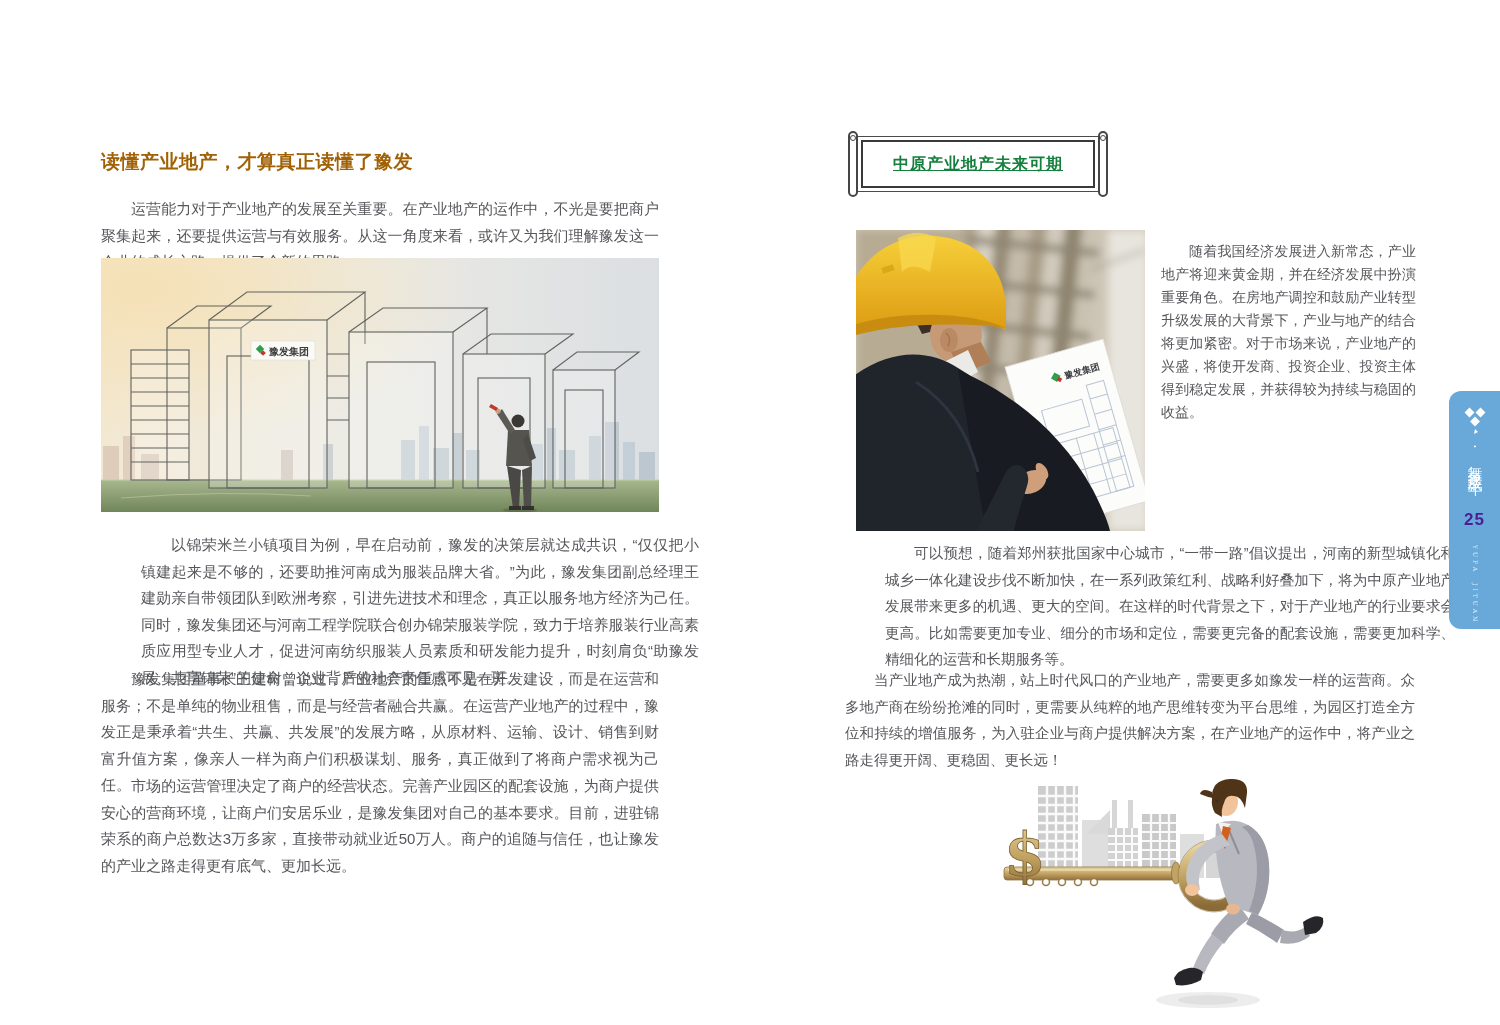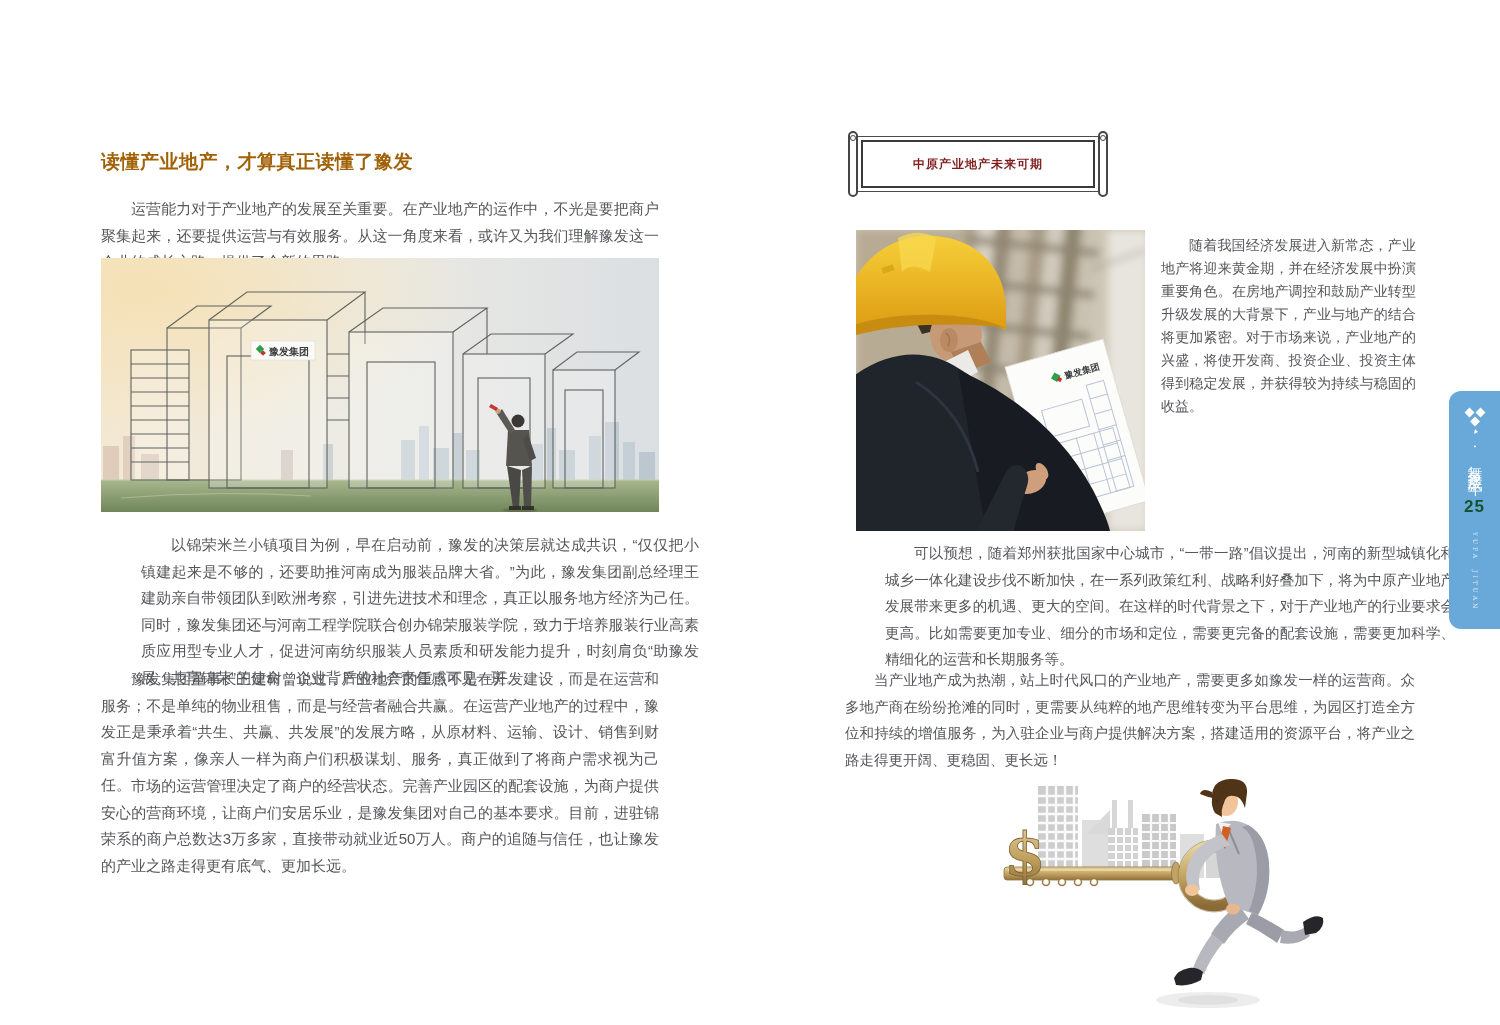--- a/index.html
+++ b/index.html
@@ -36,43 +36,43 @@
     width:4px; height:4px; border:1px solid #454545; border-radius:50%;
   }
   .banner-box {
     width:242px; height:56px; border:1px solid #4a4a4a; background:#fff;
     padding:3px; margin:0 -1px;
   }
   .banner-inner {
     width:100%; height:100%; border:2px solid #3a3a3a;
     display:flex; align-items:center; justify-content:center;
   }
-  .banner-title { font-size:12px; font-weight:700; color:#7f1d1d; letter-spacing:1px; }
+  .banner-title { font-size:16px; font-weight:700; color:#15803d; letter-spacing:1px;text-decoration:underline; }
 
   .r-photo { left:856px; top:230px; width:289px; height:301px; overflow:hidden; }
-  .r-col { left:1161px; top:234px; width:255px; }
+  .r-col { left:1161px; top:240px; width:255px; }
   .r-col p { font-size:14px; line-height:23px; }
   .r-col p + p { margin-top:13px; line-height:22.5px; }
   .r-wide { left:845px; width:570px; font-size:14.5px; line-height:26.5px; }
   .r-wp0 { top:540px;margin-left:40px; }
   .r-wp1 { top:667px; }
 
   .illus { left:990px; top:772px; width:340px; height:248px; }
 
   
   .side-tab {
     left:1449px; top:391px; width:51px; height:238px;
     background:#69a9d9; border-radius:12px 0 0 12px;
     display:flex; flex-direction:column; align-items:center; padding-top:14px;
   }
   .tab-chapter {
     margin-top:9px; writing-mode:vertical-rl; color:#ffffff;
     font-family:"DejaVu Serif", serif; font-size:15px; letter-spacing:5px; line-height:1;
   }
-  .tab-page { margin-top:13px; color:#14532d; font-size:17px; font-weight:700; letter-spacing:1px; }
+  .tab-page { margin-top:26px; color:#4c1d95; font-size:17px; font-weight:700; letter-spacing:1px; }
   .tab-small {
     writing-mode:vertical-rl; color:#ffffff; opacity:.8;
     font-family:"DejaVu Serif", serif; font-size:6px; letter-spacing:3px; line-height:1;
   }
   .tab-small.first { margin-top:15px; }
   .tab-small.second { margin-top:9px; }
 </style>
 </head>
 <body>
 
@@ -249,21 +249,21 @@
       <path d="M120,301 L150,242 C160,226 177,240 171,256 C165,276 160,290 158,301 Z" fill="#23272e"></path>
     </g>
   </svg>
 </div>
 
 <div class="abs r-col">
   <p class="body-txt">随着我国经济发展进入新常态，产业地产将迎来黄金期，并在经济发展中扮演重要角色。在房地产调控和鼓励产业转型升级发展的大背景下，产业与地产的结合将更加紧密。对于市场来说，产业地产的兴盛，将使开发商、投资企业、投资主体得到稳定发展，并获得较为持续与稳固的收益。</p>
 </div>
 
 <p class="abs body-txt r-wide r-wp0">可以预想，随着郑州获批国家中心城市，“一带一路”倡议提出，河南的新型城镇化和城乡一体化建设步伐不断加快，在一系列政策红利、战略利好叠加下，将为中原产业地产发展带来更多的机遇、更大的空间。在这样的时代背景之下，对于产业地产的行业要求会更高。比如需要更加专业、细分的市场和定位，需要更完备的配套设施，需要更加科学、精细化的运营和长期服务等。</p>
-<p class="abs body-txt r-wide r-wp1">当产业地产成为热潮，站上时代风口的产业地产，需要更多如豫发一样的运营商。众多地产商在纷纷抢滩的同时，更需要从纯粹的地产思维转变为平台思维，为园区打造全方位和持续的增值服务，为入驻企业与商户提供解决方案，搭建适用的资源平台，将产业之路走得更开阔、更稳固、更长远！</p>
+<p class="abs body-txt r-wide r-wp1">当产业地产成为热潮，站上时代风口的产业地产，需要更多如豫发一样的运营商。众多地产商在纷纷抢滩的同时，更需要从纯粹的地产思维转变为平台思维，为园区打造全方位和持续的增值服务，为入驻企业与商户提供解决方案，在产业地产的运作中，将产业之路走得更开阔、更稳固、更长远！</p>
 
 <div class="abs illus">
   <svg width="340" height="248" viewBox="0 0 340 248">
     <defs>
       <linearGradient id="goldV" x1="0" y1="0" x2="0" y2="1">
         <stop offset="0" stop-color="#e8d49e"></stop>
           <stop offset="0.55" stop-color="#bfa05e"></stop>
           <stop offset="1" stop-color="#8a6a36"></stop>
       </linearGradient>
       <linearGradient id="goldH" x1="0" y1="0" x2="0" y2="1">

